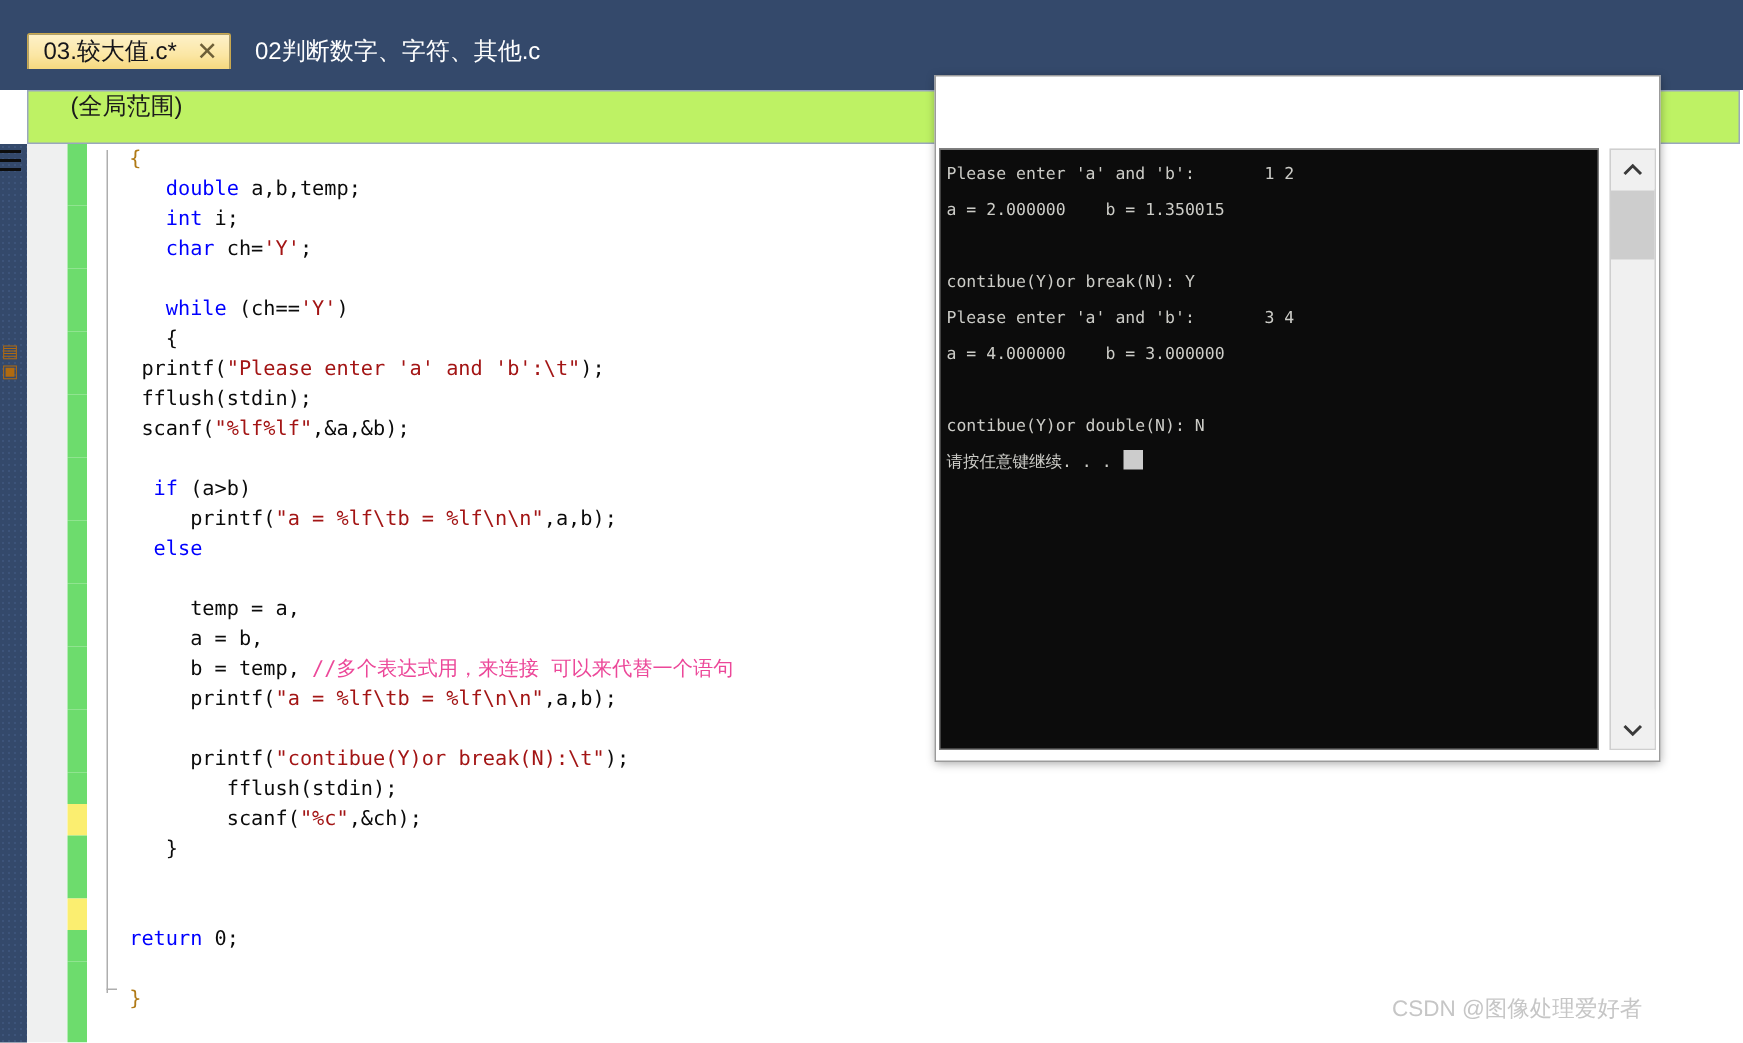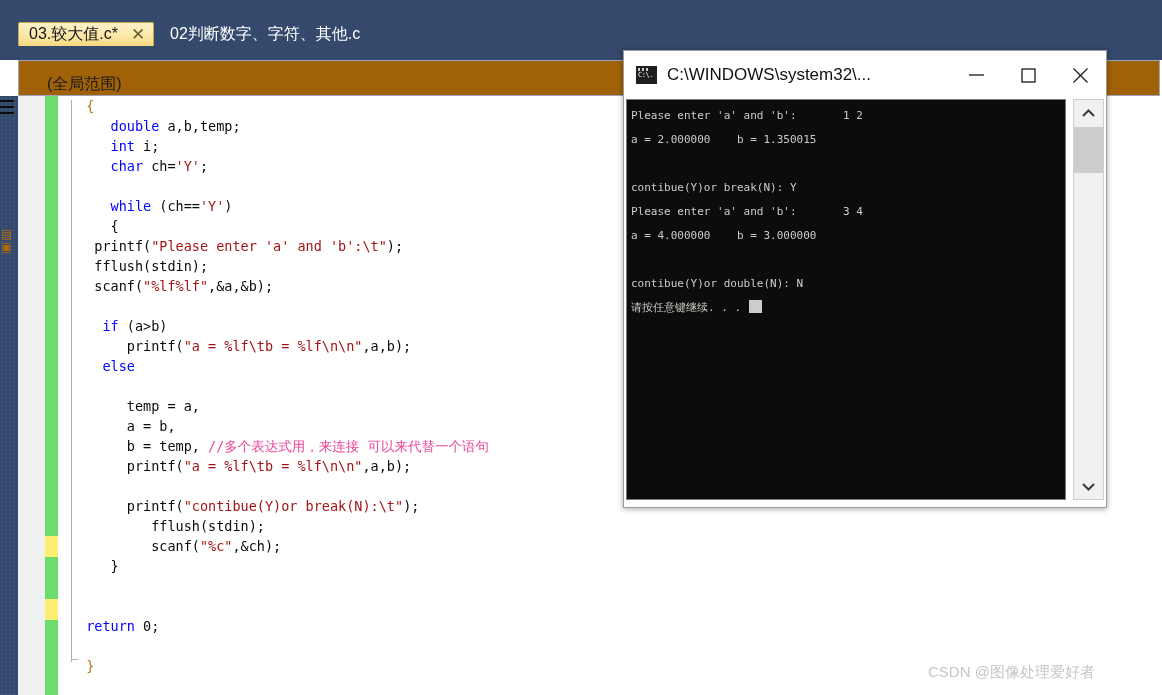--- a/index.html
+++ b/index.html
@@ -41,23 +41,23 @@
   .tab-inactive{
     left:160px;color:#ffffff;padding:0 10px;
     background:transparent;
   }
   .tab-inactive .tab-label{font-size:16px;}
 
   
   .scopebar{
     position:absolute;left:18px;top:60px;width:1142px;height:36px;
     box-sizing:border-box;
-    background:#a16207;
+    background:#bef264;
     border:1px solid #9aa7bd;
-    display:flex;align-items:flex-end;
+    display:flex;align-items:flex-start;
   }
   .scope-text{margin-left:28px;font-size:16px;color:#1b1b1b;}
 
   
   .rail{
     position:absolute;left:0;top:96px;width:18px;height:599px;
     background:#34496b;
     background-image:radial-gradient(#3d547a 1px, transparent 1px);
     background-size:4px 4px;
   }
@@ -254,42 +254,20 @@
         <div class="cb-seg cb-green" style="top: 524px; height: 21px;"></div>
         <div class="cb-seg cb-green" style="top: 545px; height: 21px;"></div>
         <div class="cb-seg cb-green" style="top: 566px; height: 33px;"></div>
       </div>
     <div class="vline"></div>
     <div class="vline-foot"></div>
     <div class="code" id="code"><div class="ln" style="top: 0px; left: 8.13px;"><span class="br">{</span></div><div class="ln" style="top: 20px; left: 32.52px;"><span class="kw">double</span><span class="pl"> a,b,temp;</span></div><div class="ln" style="top: 40px; left: 32.52px;"><span class="kw">int</span><span class="pl"> i;</span></div><div class="ln" style="top: 60px; left: 32.52px;"><span class="kw">char</span><span class="pl"> ch=</span><span class="str">'Y'</span><span class="pl">;</span></div><div class="ln" style="top: 80px; left: 32.52px;"></div><div class="ln" style="top: 100px; left: 32.52px;"><span class="kw">while</span><span class="pl"> (ch==</span><span class="str">'Y'</span><span class="pl">)</span></div><div class="ln" style="top: 120px; left: 32.52px;"><span class="pl">{</span></div><div class="ln" style="top: 140px; left: 16.26px;"><span class="pl">printf(</span><span class="str">"Please enter 'a' and 'b':\t"</span><span class="pl">);</span></div><div class="ln" style="top: 160px; left: 16.26px;"><span class="pl">fflush(stdin);</span></div><div class="ln" style="top: 180px; left: 16.26px;"><span class="pl">scanf(</span><span class="str">"%lf%lf"</span><span class="pl">,&amp;a,&amp;b);</span></div><div class="ln" style="top: 200px; left: 16.26px;"></div><div class="ln" style="top: 220px; left: 24.39px;"><span class="kw">if</span><span class="pl"> (a&gt;b)</span></div><div class="ln" style="top: 240px; left: 48.78px;"><span class="pl">printf(</span><span class="str">"a = %lf\tb = %lf\n\n"</span><span class="pl">,a,b);</span></div><div class="ln" style="top: 260px; left: 24.39px;"><span class="kw">else</span></div><div class="ln" style="top: 280px; left: 24.39px;"></div><div class="ln" style="top: 300px; left: 48.78px;"><span class="pl">temp = a,</span></div><div class="ln" style="top: 320px; left: 48.78px;"><span class="pl">a = b,</span></div><div class="ln" style="top: 340px; left: 48.78px;"><span class="pl">b = temp, </span><span class="cmt">//多个表达式用，来连接 可以来代替一个语句</span></div><div class="ln" style="top: 360px; left: 48.78px;"><span class="pl">printf(</span><span class="str">"a = %lf\tb = %lf\n\n"</span><span class="pl">,a,b);</span></div><div class="ln" style="top: 380px; left: 48.78px;"></div><div class="ln" style="top: 400px; left: 48.78px;"><span class="pl">printf(</span><span class="str">"contibue(Y)or break(N):\t"</span><span class="pl">);</span></div><div class="ln" style="top: 420px; left: 73.17px;"><span class="pl">fflush(stdin);</span></div><div class="ln" style="top: 440px; left: 73.17px;"><span class="pl">scanf(</span><span class="str">"%c"</span><span class="pl">,&amp;ch);</span></div><div class="ln" style="top: 460px; left: 32.52px;"><span class="pl">}</span></div><div class="ln" style="top: 480px; left: 32.52px;"></div><div class="ln" style="top: 500px; left: 8.13px;"></div><div class="ln" style="top: 520px; left: 8.13px;"><span class="kw">return</span><span class="pl"> 0;</span></div><div class="ln" style="top: 540px; left: 8.13px;"></div><div class="ln" style="top: 560px; left: 8.13px;"><span class="br">}</span></div></div>
   </div>
 
   <div class="console-win">
-    <div class="con-title">
-      <div class="con-icon"></div>
-      <div class="con-title-text">C:\WINDOWS\system32\...</div>
-      <div class="con-btns">
-        <div class="con-btn">
-          <svg width="17" height="12" viewBox="0 0 17 12">
-              <line x1="1" y1="6" x2="16" y2="6" stroke="#1a1a1a" stroke-width="1.3"></line>
-            </svg>
-        </div>
-        <div class="con-btn">
-          <svg width="15" height="15" viewBox="0 0 15 15">
-              <rect x="1" y="1" width="13" height="13" fill="none" stroke="#1a1a1a" stroke-width="1.3"></rect>
-            </svg>
-        </div>
-        <div class="con-btn">
-          <svg width="17" height="17" viewBox="0 0 17 17">
-              <line x1="1.5" y1="1.5" x2="15.5" y2="15.5" stroke="#1a1a1a" stroke-width="1.3"></line>
-              <line x1="15.5" y1="1.5" x2="1.5" y2="15.5" stroke="#1a1a1a" stroke-width="1.3"></line>
-            </svg>
-        </div>
-      </div>
-    </div>
     <div class="con-body">
       <div class="con-screen" id="con-screen">
           <div class="con-line">Please enter 'a' and 'b':       1 2</div>
           <div class="con-line">a = 2.000000    b = 1.350015</div>
           <div class="con-line">&nbsp;</div>
           <div class="con-line">contibue(Y)or break(N): Y</div>
           <div class="con-line">Please enter 'a' and 'b':       3 4</div>
           <div class="con-line">a = 4.000000    b = 3.000000</div>
           <div class="con-line">&nbsp;</div>
           <div class="con-line">contibue(Y)or double(N): N</div>

